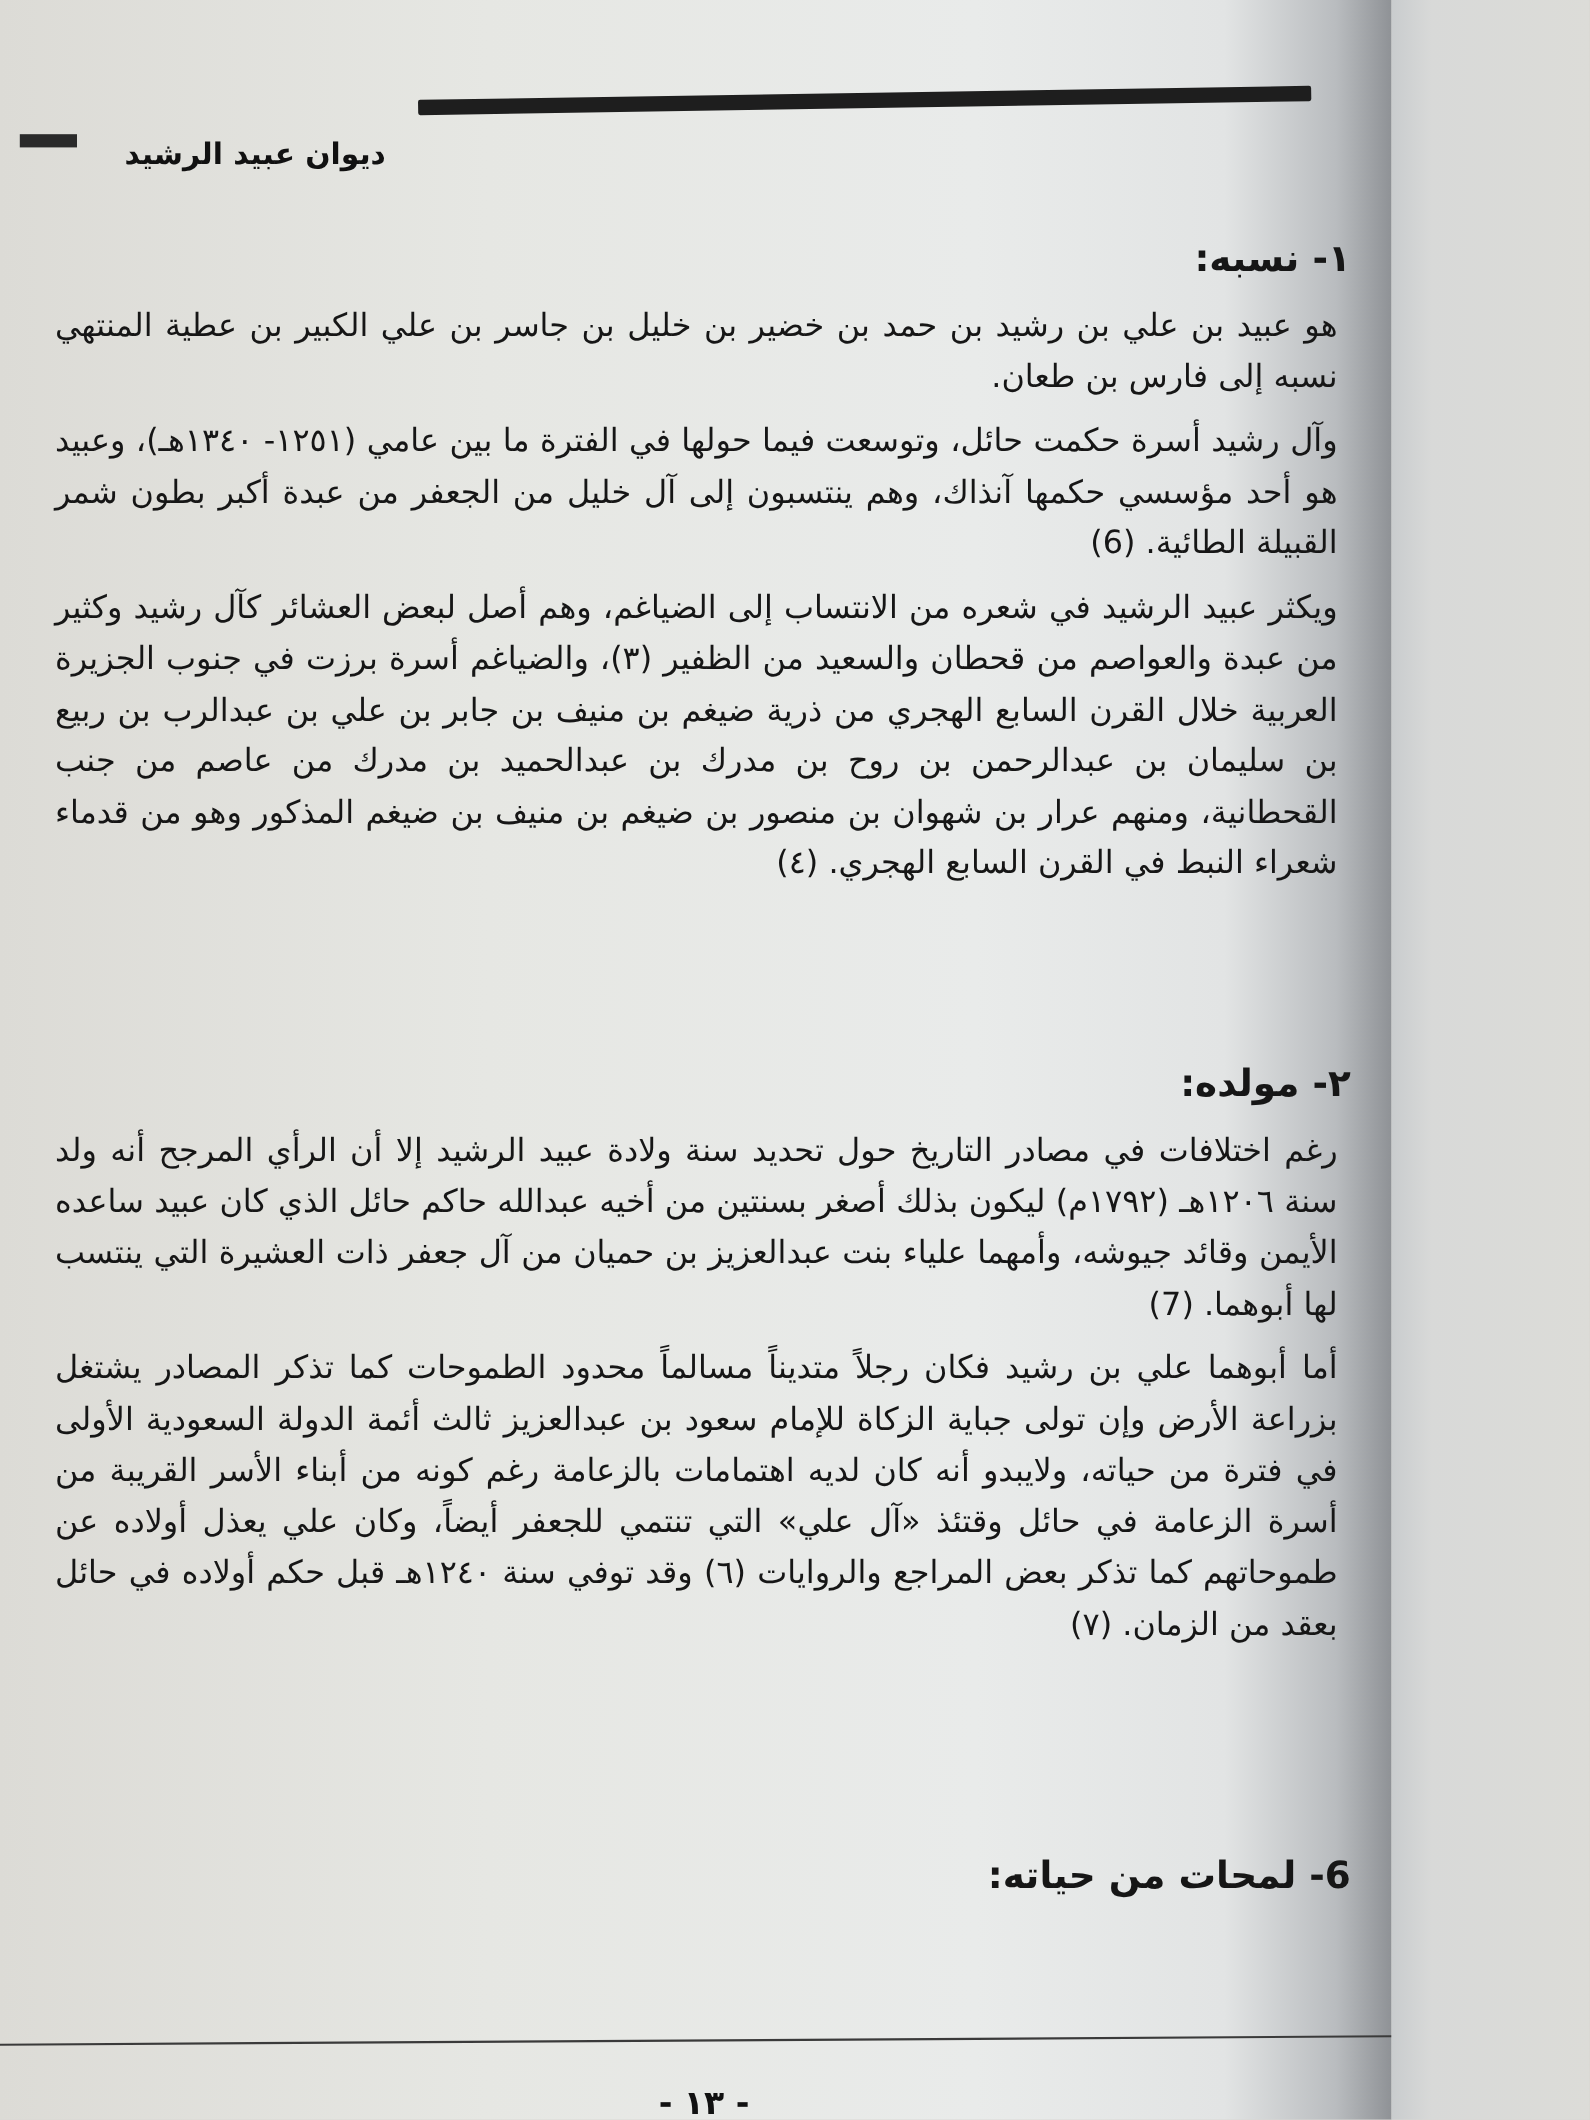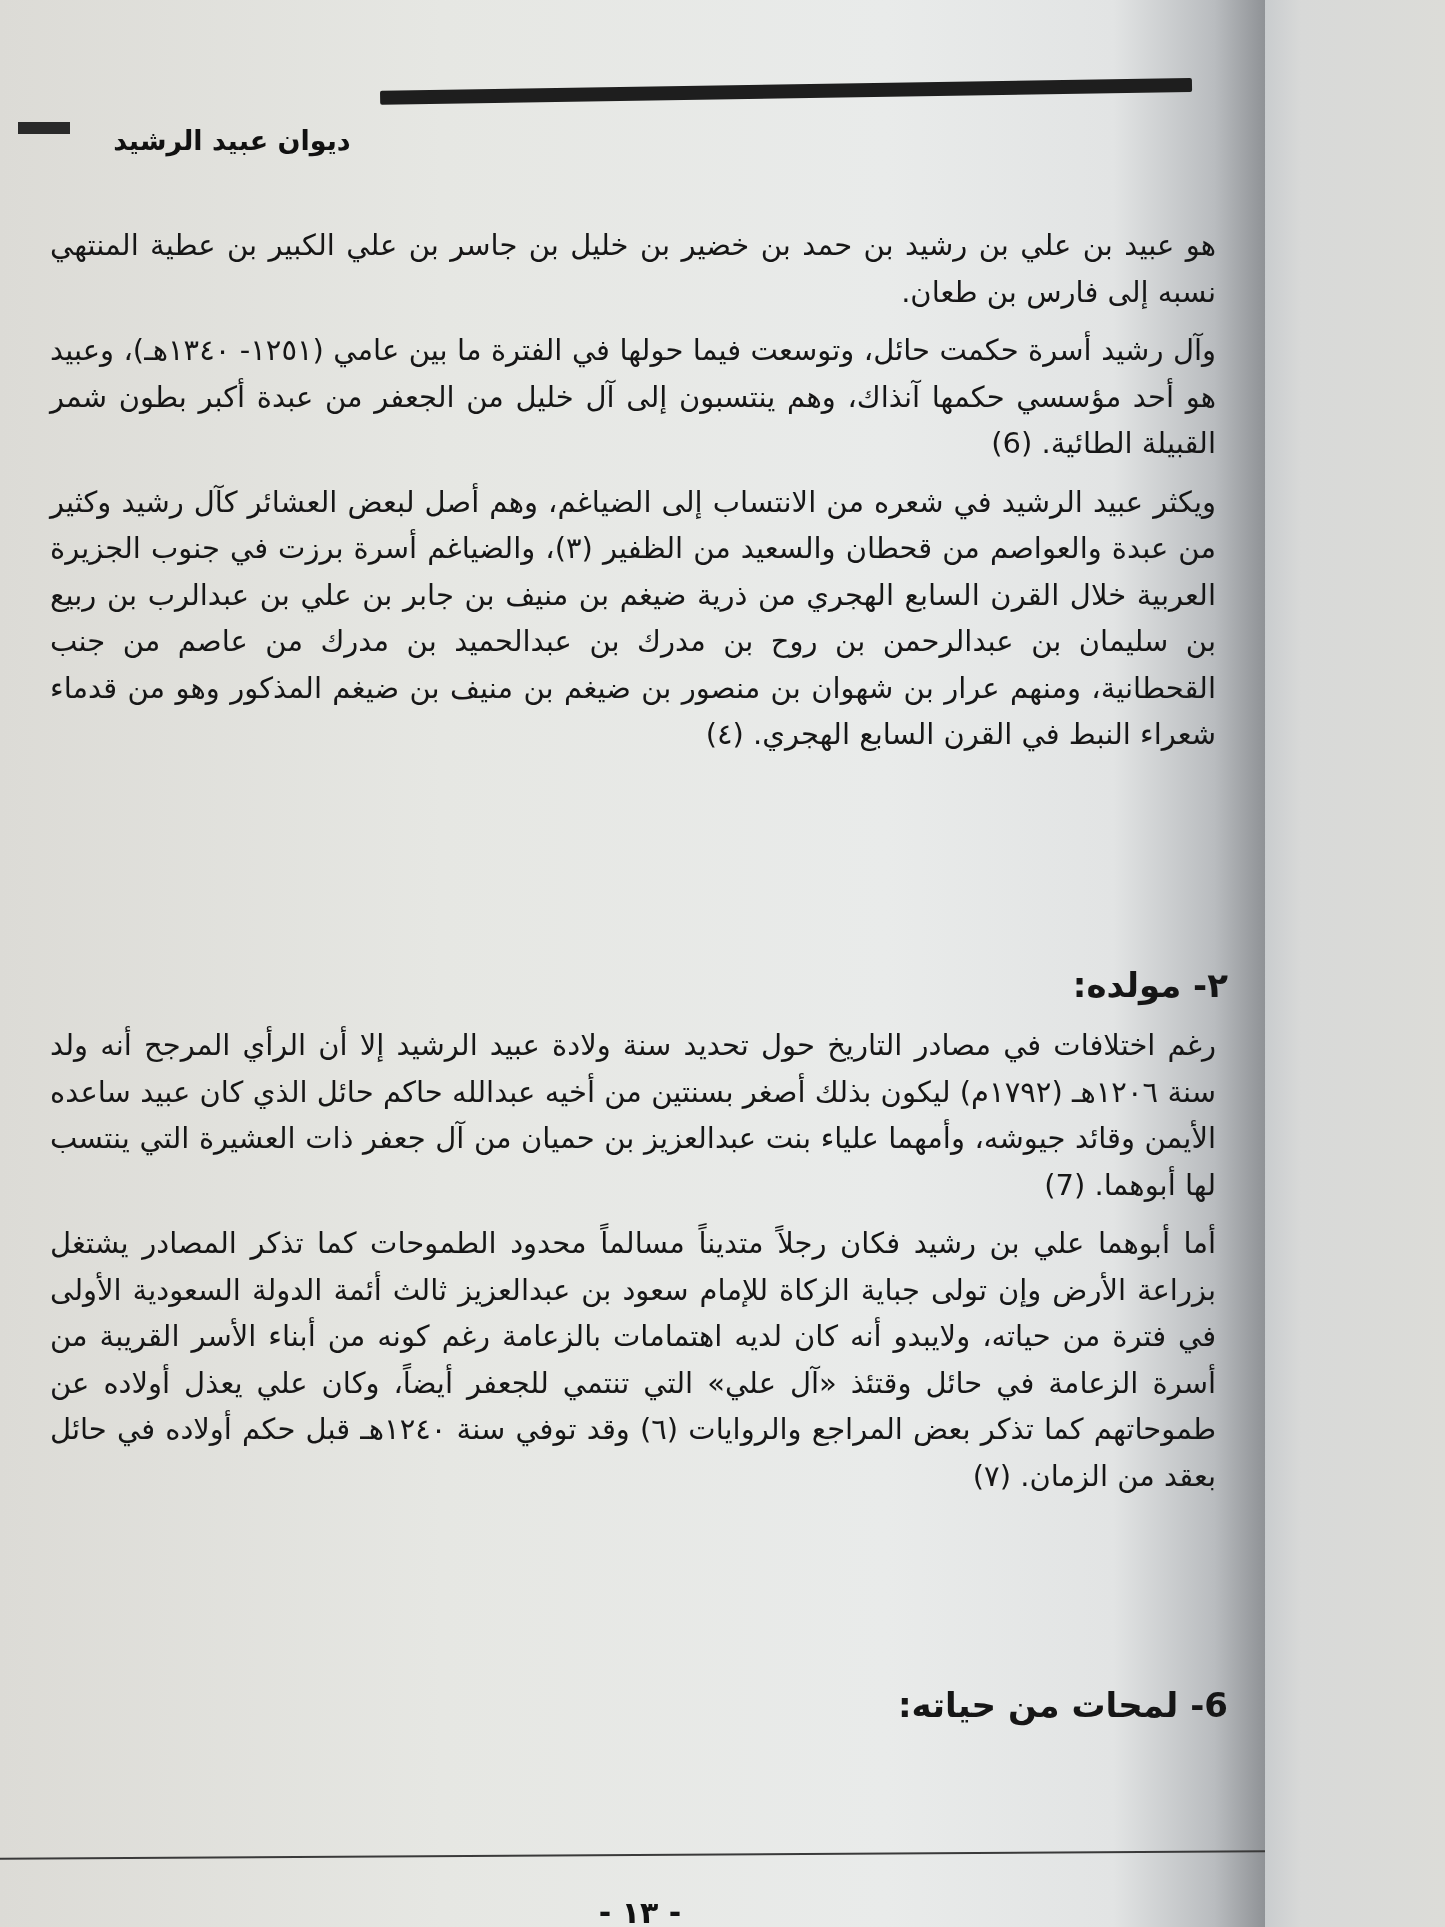--- a/index.html
+++ b/index.html
@@ -60,20 +60,21 @@
 
 <div class="page">
   <div class="ghost" style="left:300px;top:175px;width:900px;"></div>
 
   <div class="header-bar-long"></div>
   <div class="header-bar-short"></div>
   <div class="running-title">ديوان عبيد الرشيد</div>
 
   <div class="content">
     <section class="s1">
+      <h2 class="section-heading">١- نسبه:</h2>
       <p class="para">هو عبيد بن علي بن رشيد بن حمد بن خضير بن خليل بن جاسر بن علي الكبير بن عطية المنتهي نسبه إلى فارس بن طعان.</p>
       <p class="para">وآل رشيد أسرة حكمت حائل، وتوسعت فيما حولها في الفترة ما بين عامي (١٢٥١- ١٣٤٠هـ)، وعبيد هو أحد مؤسسي حكمها آنذاك، وهم ينتسبون إلى آل خليل من الجعفر من عبدة أكبر بطون شمر القبيلة الطائية. (6)</p>
       <p class="para">ويكثر عبيد الرشيد في شعره من الانتساب إلى الضياغم، وهم أصل لبعض العشائر كآل رشيد وكثير من عبدة والعواصم من قحطان والسعيد من الظفير (٣)، والضياغم أسرة برزت في جنوب الجزيرة العربية خلال القرن السابع الهجري من ذرية ضيغم بن منيف بن جابر بن علي بن عبدالرب بن ربيع بن سليمان بن عبدالرحمن بن روح بن مدرك بن عبدالحميد بن مدرك من عاصم من جنب القحطانية، ومنهم عرار بن شهوان بن منصور بن ضيغم بن منيف بن ضيغم المذكور وهو من قدماء شعراء النبط في القرن السابع الهجري. (٤)</p>
     </section>
 
     <section class="s2">
       <h2 class="section-heading">٢- مولده:</h2>
       <p class="para">رغم اختلافات في مصادر التاريخ حول تحديد سنة ولادة عبيد الرشيد إلا أن الرأي المرجح أنه ولد سنة ١٢٠٦هـ (١٧٩٢م) ليكون بذلك أصغر بسنتين من أخيه عبدالله حاكم حائل الذي كان عبيد ساعده الأيمن وقائد جيوشه، وأمهما علياء بنت عبدالعزيز بن حميان من آل جعفر ذات العشيرة التي ينتسب لها أبوهما. (7)</p>
       <p class="para">أما أبوهما علي بن رشيد فكان رجلاً متديناً مسالماً محدود الطموحات كما تذكر المصادر يشتغل بزراعة الأرض وإن تولى جباية الزكاة للإمام سعود بن عبدالعزيز ثالث أئمة الدولة السعودية الأولى في فترة من حياته، ولايبدو أنه كان لديه اهتمامات بالزعامة رغم كونه من أبناء الأسر القريبة من أسرة الزعامة في حائل وقتئذ «آل علي» التي تنتمي للجعفر أيضاً، وكان علي يعذل أولاده عن طموحاتهم كما تذكر بعض المراجع والروايات (٦) وقد توفي سنة ١٢٤٠هـ قبل حكم أولاده في حائل بعقد من الزمان. (٧)</p>
     </section>

